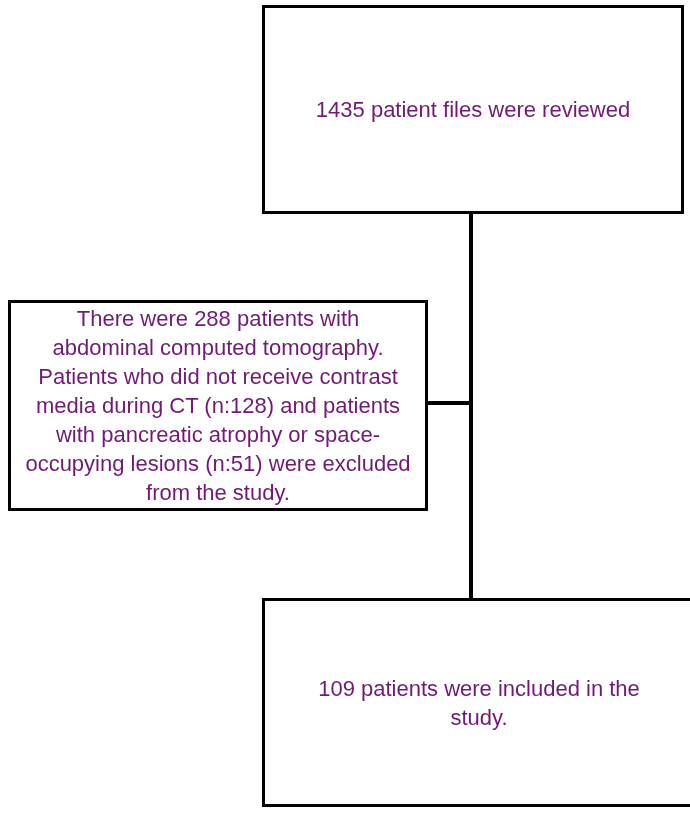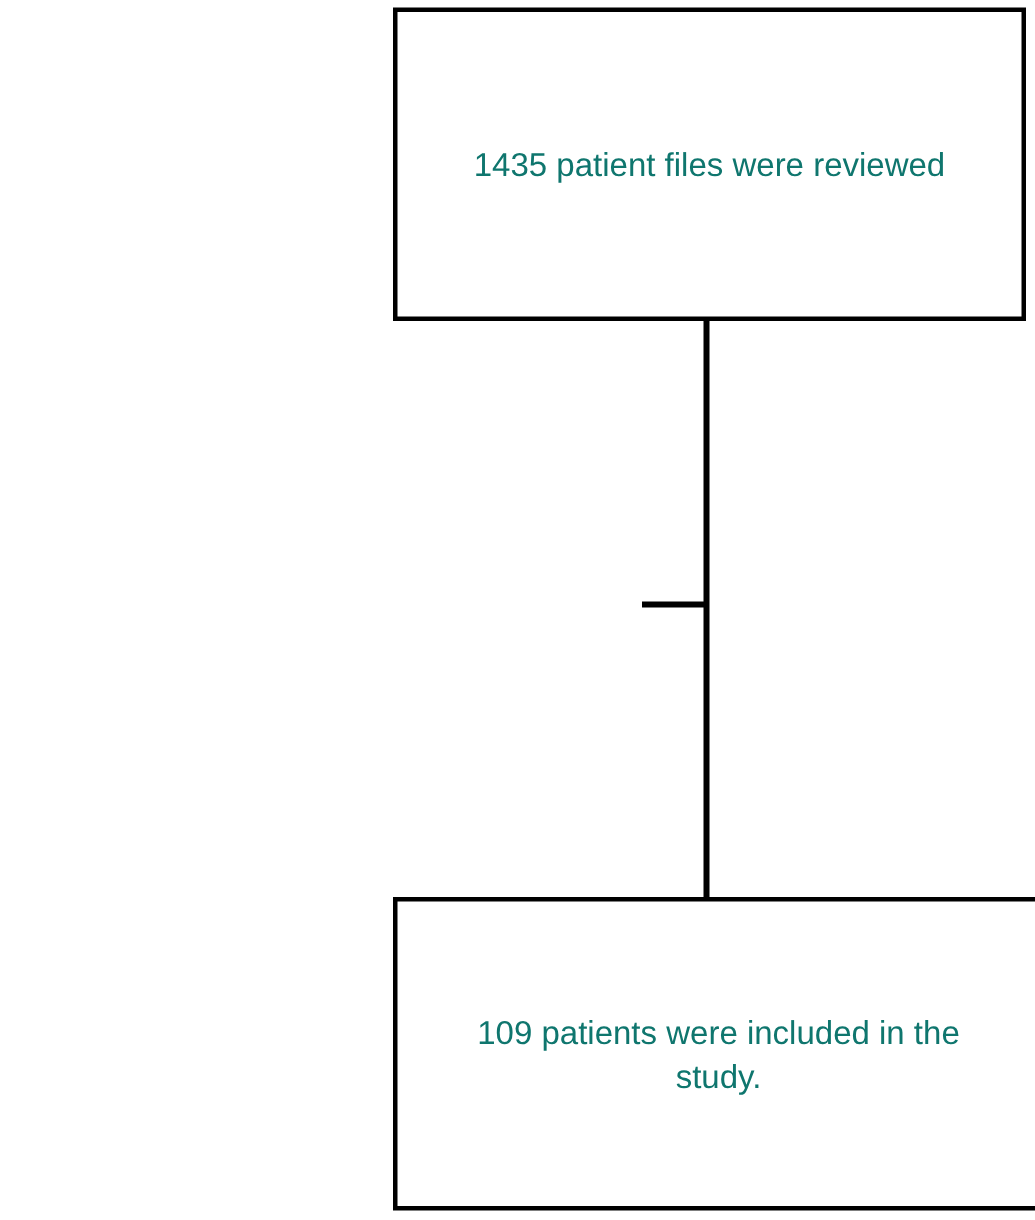--- a/index.html
+++ b/index.html
@@ -21,21 +21,21 @@
     border: 3px solid #000000;
     background: #ffffff;
     display: flex;
     align-items: center;
     justify-content: center;
   }
   .box-text {
     display: block;
     width: 100%;
     text-align: center;
-    color: #0f766e;
+    color: #701a75;
     font-size: 22px;
     line-height: 29px;
     white-space: pre-line;
   }
   .box-reviewed {
     left: 262px;
     top: 5px;
     width: 422px;
     height: 209px;
   }
@@ -74,19 +74,28 @@
 <div class="canvas">
 
   <div class="box box-reviewed">
     <span class="box-text">1435 patient files were reviewed</span>
   </div>
 
   <div class="connector connector-vertical"></div>
 
   <div class="connector connector-horizontal"></div>
 
+  <div class="box box-excluded">
+    <span class="box-text">There were 288 patients with
+abdominal computed tomography.
+Patients who did not receive contrast
+media during CT (n:128) and patients
+with pancreatic atrophy or space-
+occupying lesions (n:51) were excluded
+from the study.</span>
+  </div>
 
   <div class="box box-included">
     <span class="box-text">109 patients were included in the
 study.</span>
   </div>
 
 </div>
 
 </body></html>

